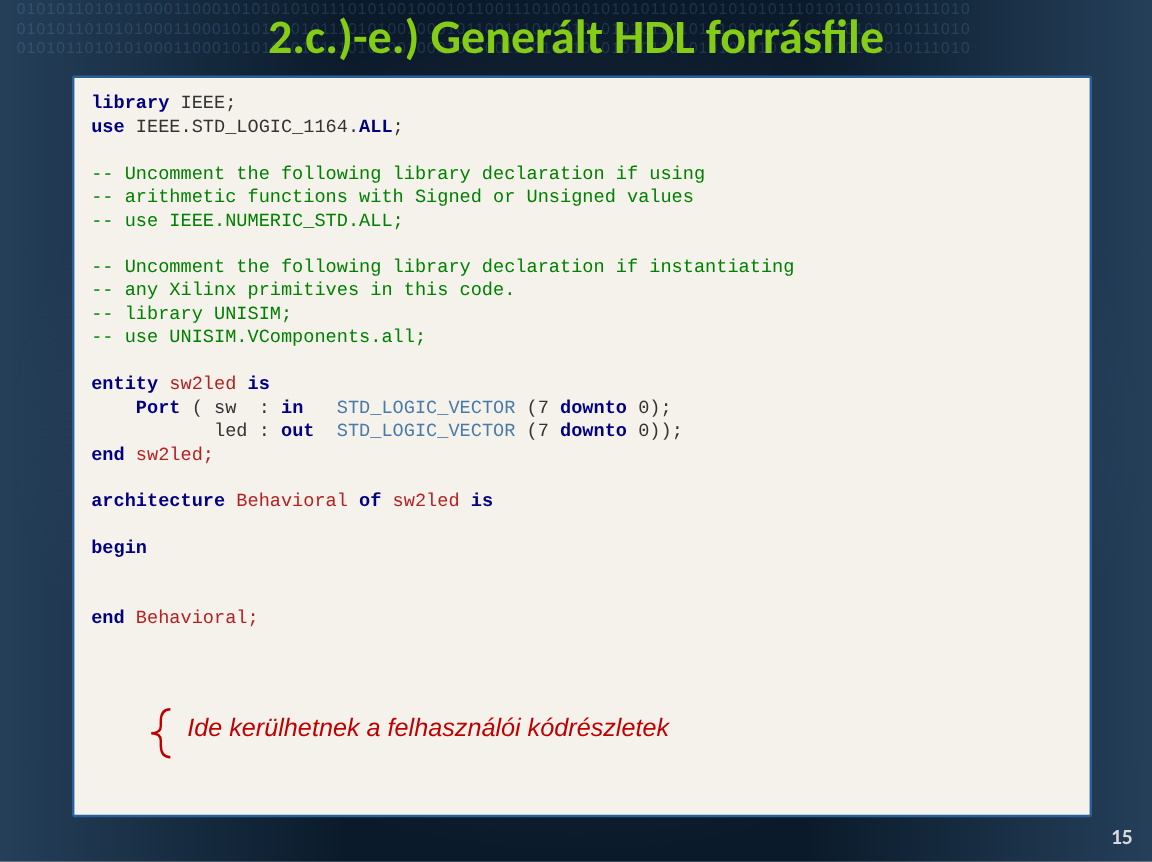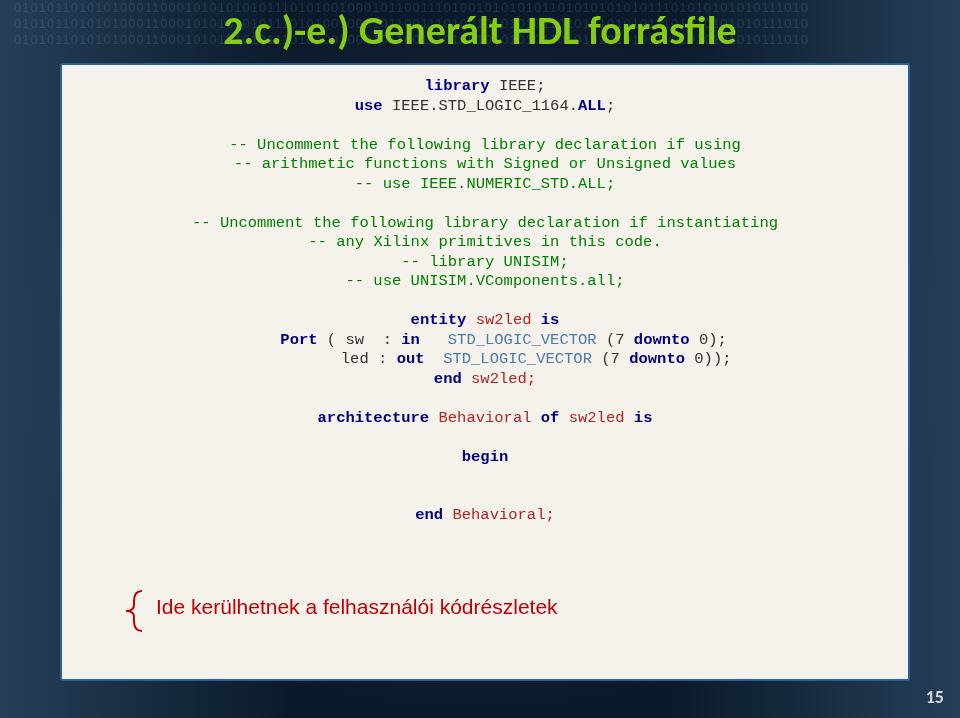--- a/index.html
+++ b/index.html
@@ -42,21 +42,20 @@
     margin-bottom: 8px;
   }
   .code-box {
     margin: 0 50px 0 60px;
     border: 2px solid #2a6099;
     background: #f5f2ec;
     padding: 12px 14px 14px 14px;
     border-radius: 2px;
     height: 618px;
     position: relative;
-    text-align: center;
   }
   .code {
     font-family: "Courier New", monospace;
     font-size: 15.5px;
     line-height: 1.26;
     white-space: pre;
     color: #333;
   }
   .kw   { font-weight: bold; color: #000080; }
   .cmt  { color: #008000; }
@@ -71,20 +70,21 @@
   }
   .brace-svg {
     flex-shrink: 0;
   }
   .annotation-text {
     font-family: Arial, sans-serif;
     font-size: 21px;
     color: #c00000;
     margin-left: 8px;
     margin-top: 6px;
+    font-style: italic;
   }
   .page-num {
     position: absolute;
     right: 16px;
     bottom: 10px;
     font-family: Calibri, Arial, sans-serif;
     font-size: 18px;
     font-weight: bold;
     color: #d9d9d9;
   }

